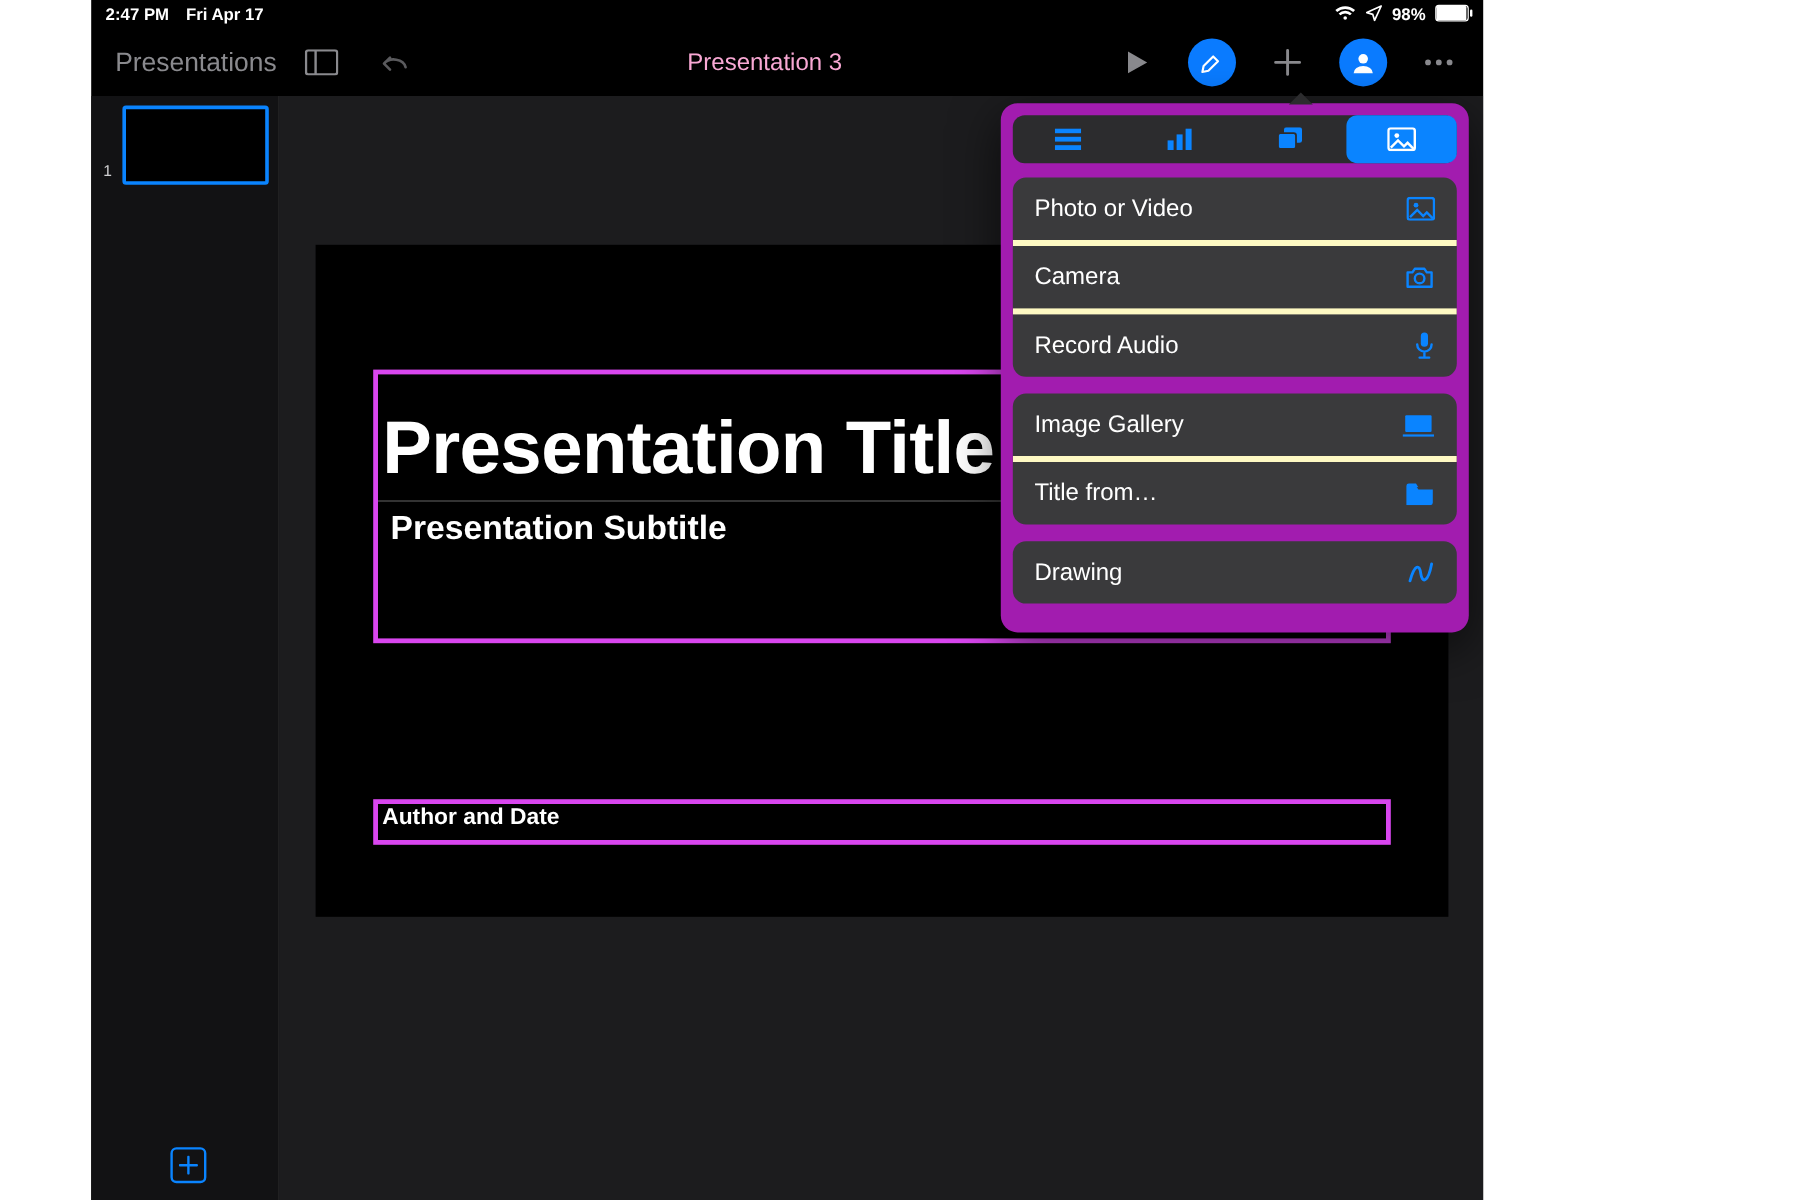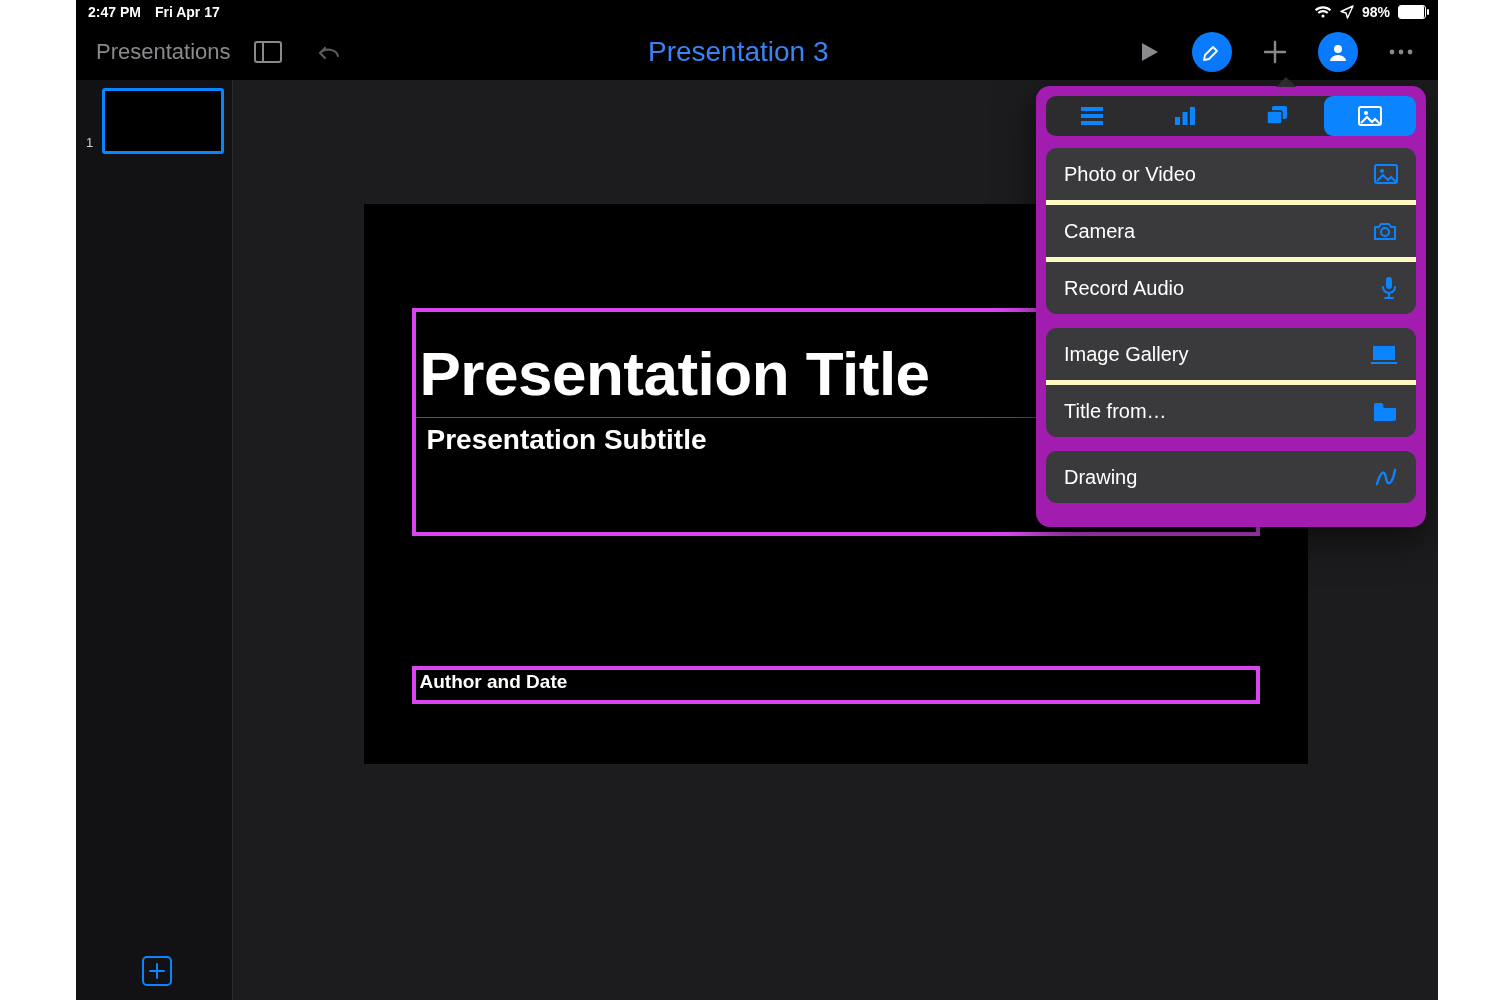--- a/index.html
+++ b/index.html
@@ -1,28 +1,28 @@
 <!DOCTYPE html>
 <html><head>
 <meta charset="utf-8">
 <style>
 html,body{margin:0;padding:0;width:1500px;height:1000px;background:#fff;font-family:-apple-system,Helvetica Neue,Arial,sans-serif;overflow:hidden}
-.device{position:absolute;left:76px;top:0;width:1362px;height:1000px;background:#000;overflow:hidden}
+.device{position:absolute;left:76px;top:0;width:1160px;height:1000px;background:#000;overflow:hidden}
 
 
 .statusbar{height:24px;display:flex;align-items:center;color:#fff;font-size:14px;padding:0 12px;font-weight:600}
 .statusbar .sb-left{display:flex;gap:14px}
-.statusbar .sb-right{margin-left:auto;display:flex;align-items:center;gap:8px}
+.statusbar .sb-right{margin-left:auto;display:flex;align-items:flex-start;gap:8px}
 .battery{width:26px;height:12px;border:1.5px solid #fff;border-radius:3px;position:relative}
 .battery::after{content:"";position:absolute;right:-4px;top:3px;width:2px;height:6px;background:#fff;border-radius:1px}
 .battery i{display:block;background:#fff;height:100%;border-radius:1px}
 
 
 .toolbar{height:56px;display:flex;align-items:center;padding:0 20px;gap:26px;color:#8a8a8e}
-.toolbar .title{flex:1;text-align:center;color:#3b82f6;font-size:28px;font-weight:500}
+.toolbar .title{flex:1;text-align:center;color:#f9a8d4;font-size:20px;font-weight:500}
 .tbtn{display:flex;align-items:center;justify-content:center;width:34px;height:34px}
 .tback{font-size:22px;margin-right:-6px}
 .tcircle{width:40px;height:40px;border-radius:50%;background:#0a7bff;display:flex;align-items:center;justify-content:center}
 
 
 .workspace{display:flex;height:calc(100% - 80px)}
 .slidenav{width:156px;background:#121214;border-right:1px solid #2a2a2c;display:flex;flex-direction:column}
 .thumbwrap{padding:8px 8px 0 8px}
 .thumb{position:relative;border:3px solid #0a84ff;border-radius:3px;background:#000;height:60px}
 .addslide{margin-top:auto;padding:14px;color:#0a84ff}

